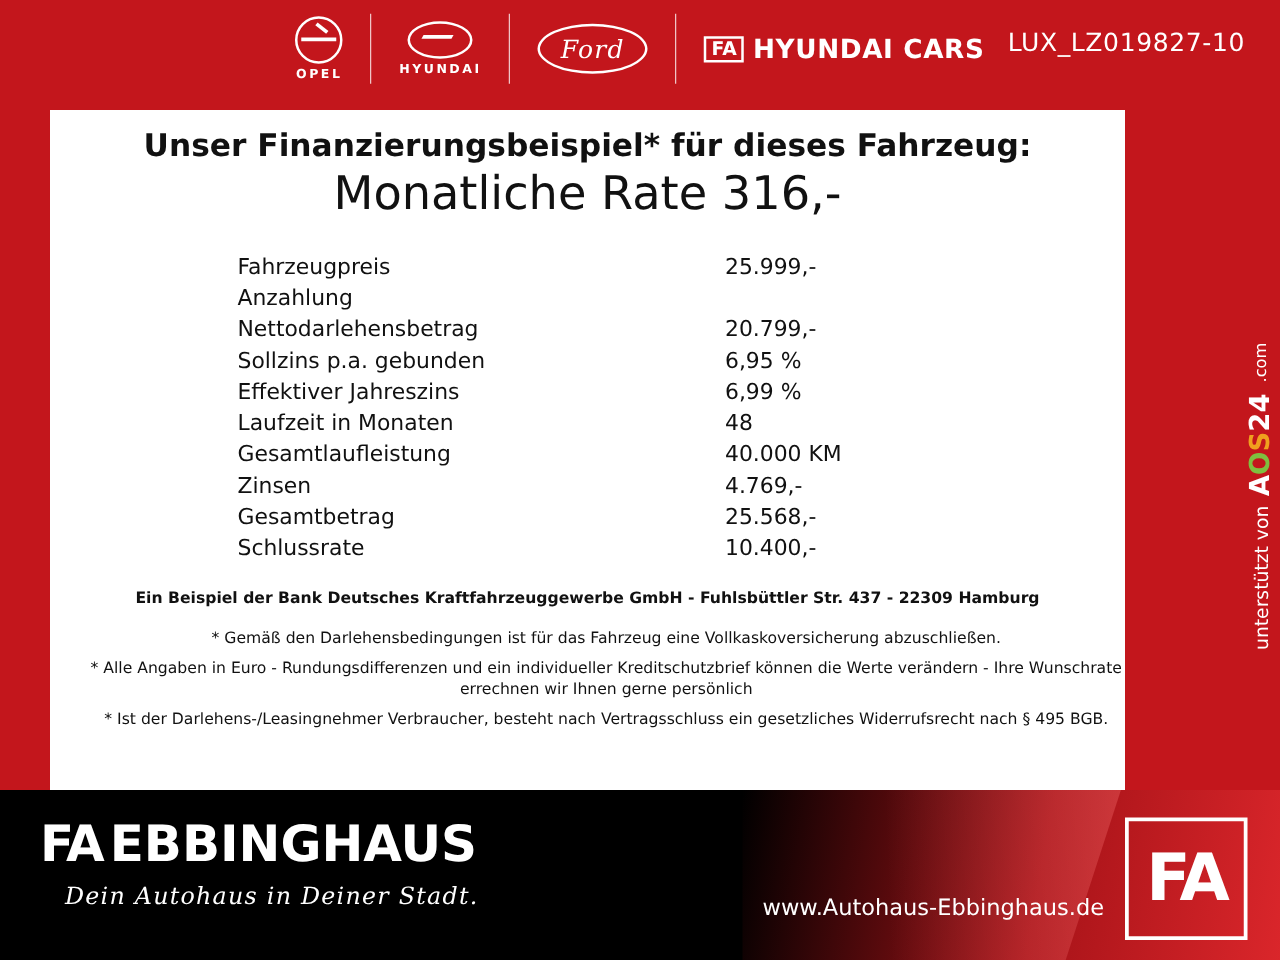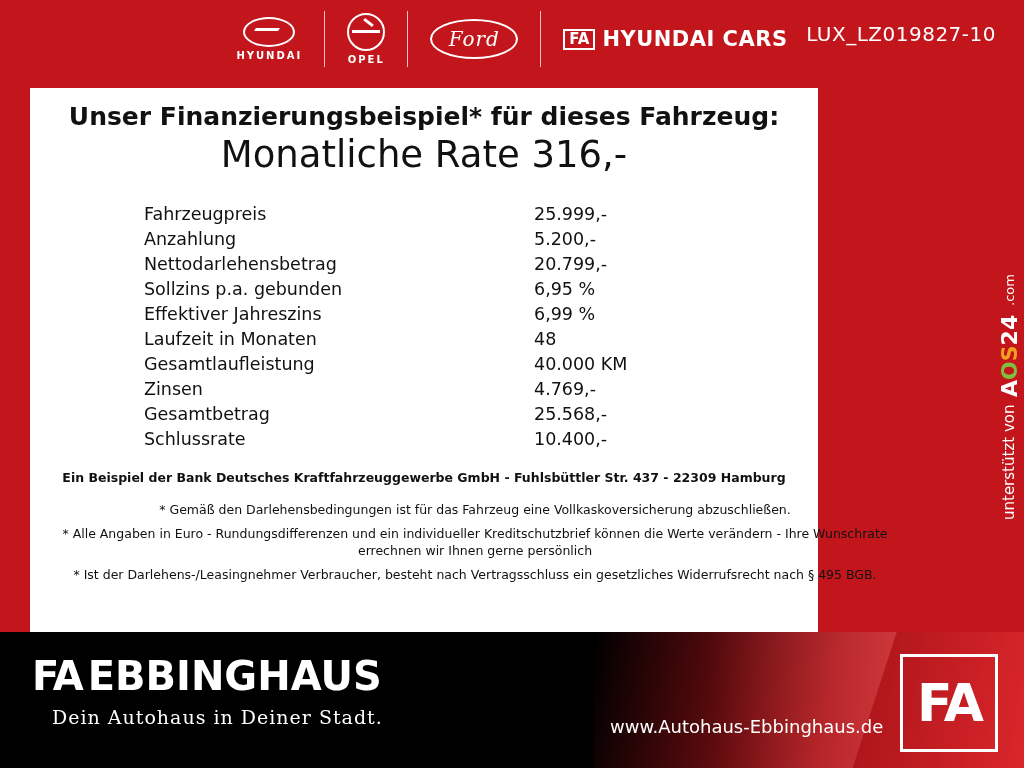--- a/index.html
+++ b/index.html
@@ -129,23 +129,23 @@
     right: 28px;
     top: 22px;
     color: #ffffff;
     font-size: 20px;
     letter-spacing: 0.5px;
   }
 
   
   .panel {
     position: absolute;
-    left: 30px;
+    left: 40px;
     top: 88px;
-    width: 788px;
+    width: 860px;
     height: 544px;
     background: #ffffff;
   }
   .panel h1 {
     margin: 0;
     padding-top: 14px;
     text-align: center;
     font-size: 25px;
     font-weight: bold;
     color: #111;
@@ -264,20 +264,21 @@
     letter-spacing: 0px;
     line-height: 40px;
     margin-left: 6px;
   }
   .slogan {
     position: absolute;
     left: 52px;
     top: 74px;
     color: #ffffff;
     font-family: "DejaVu Serif", "Liberation Serif", serif;
+    font-style: italic;
     font-size: 19px;
     letter-spacing: 1px;
   }
   .weburl {
     position: absolute;
     left: 592px;
     top: 84px;
     color: #ffffff;
     font-size: 18px;
     margin-left: 18px;
@@ -300,27 +301,27 @@
 </style>
 </head>
 <body>
 
 <div class="page">
 
   <div class="topbar">
     <div class="brandstrip">
 
       <div class="brand">
+        <div class="opel-mark"></div>
+        <div class="brand-word">OPEL</div>
+      </div>
+
+      <div class="brand">
         <div class="hyundai-mark"></div>
         <div class="brand-word">HYUNDAI</div>
-      </div>
-
-      <div class="brand">
-        <div class="opel-mark"></div>
-        <div class="brand-word">OPEL</div>
       </div>
 
       <div class="brand">
         <div class="ford-mark">
           <span>Ford</span>
         </div>
       </div>
 
       <div class="brand">
         <div class="clever">
@@ -337,21 +338,20 @@
     <h1>Unser Finanzierungsbeispiel* für dieses Fahrzeug:</h1>
     <h2>Monatliche Rate 316,-</h2>
 
     <div class="table">
       <div class="row">
         <div class="label">Fahrzeugpreis</div>
         <div class="value">25.999,-</div>
       </div>
       <div class="row">
         <div class="label">Anzahlung</div>
-        <div class="value">5.200,-</div>
       </div>
       <div class="row">
         <div class="label">Nettodarlehensbetrag</div>
         <div class="value">20.799,-</div>
       </div>
       <div class="row">
         <div class="label">Sollzins p.a. gebunden</div>
         <div class="value">6,95 %</div>
       </div>
       <div class="row">

